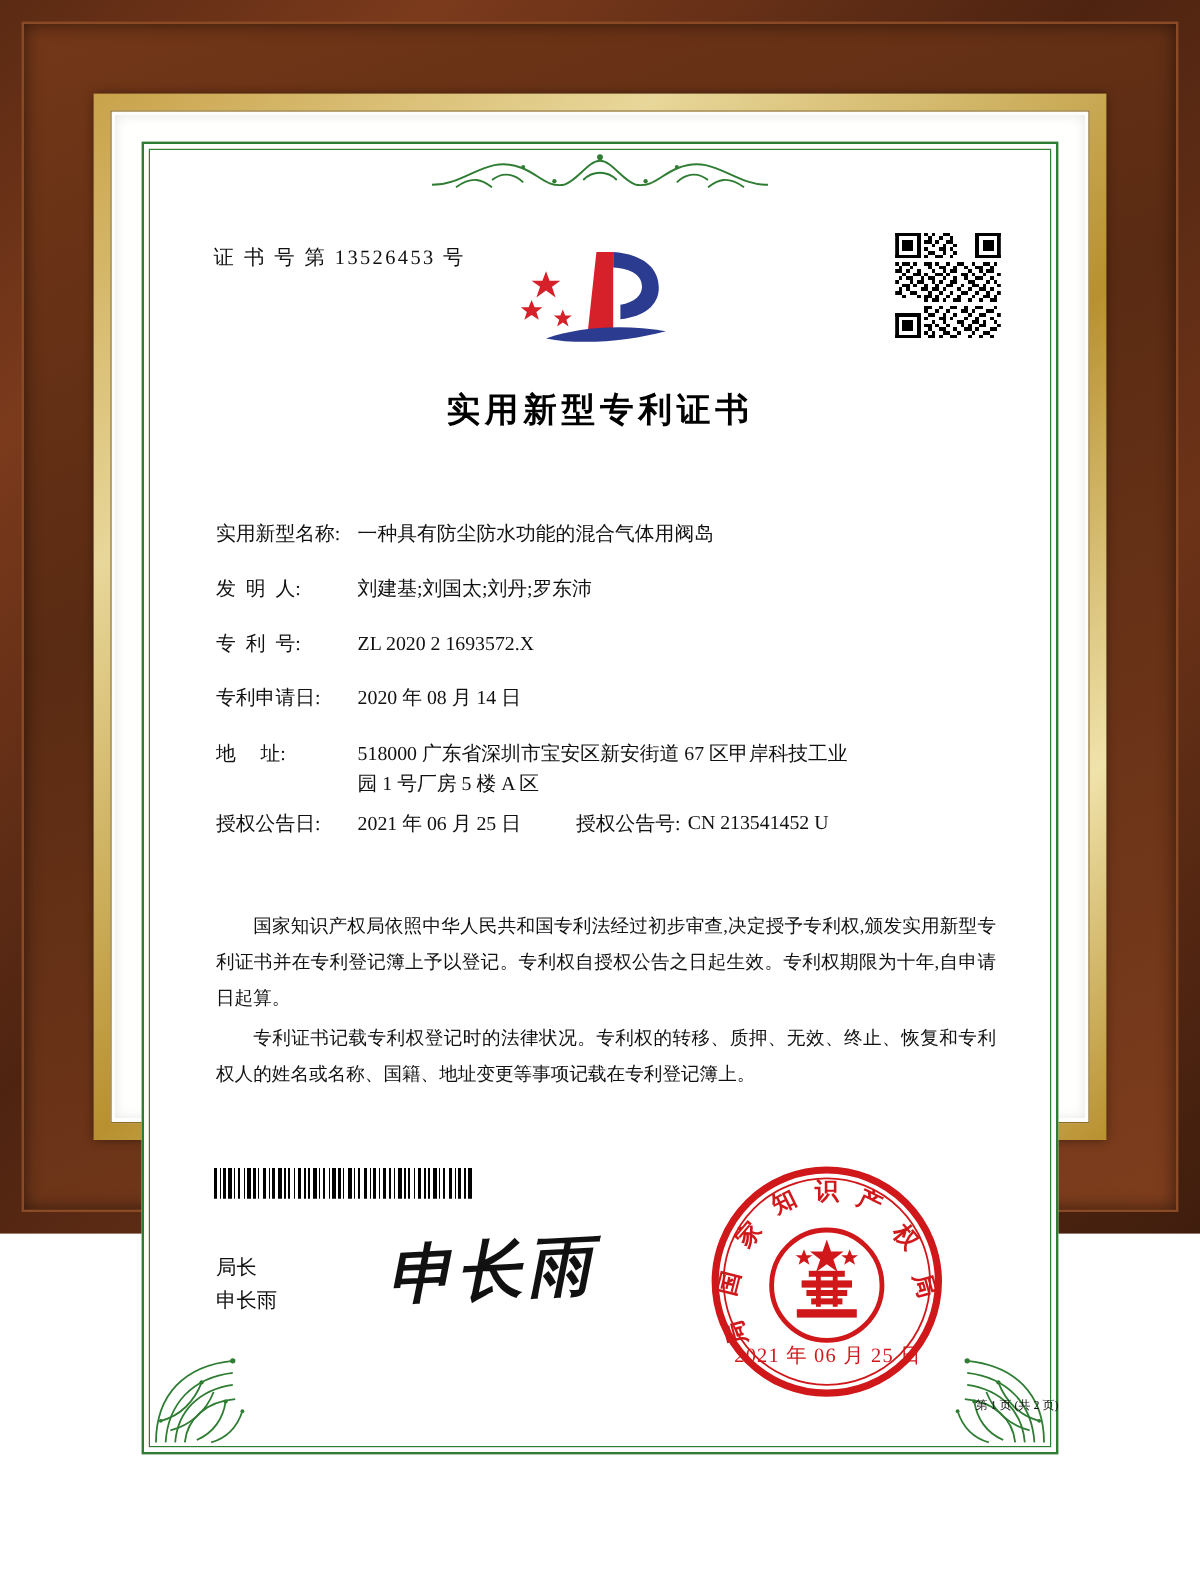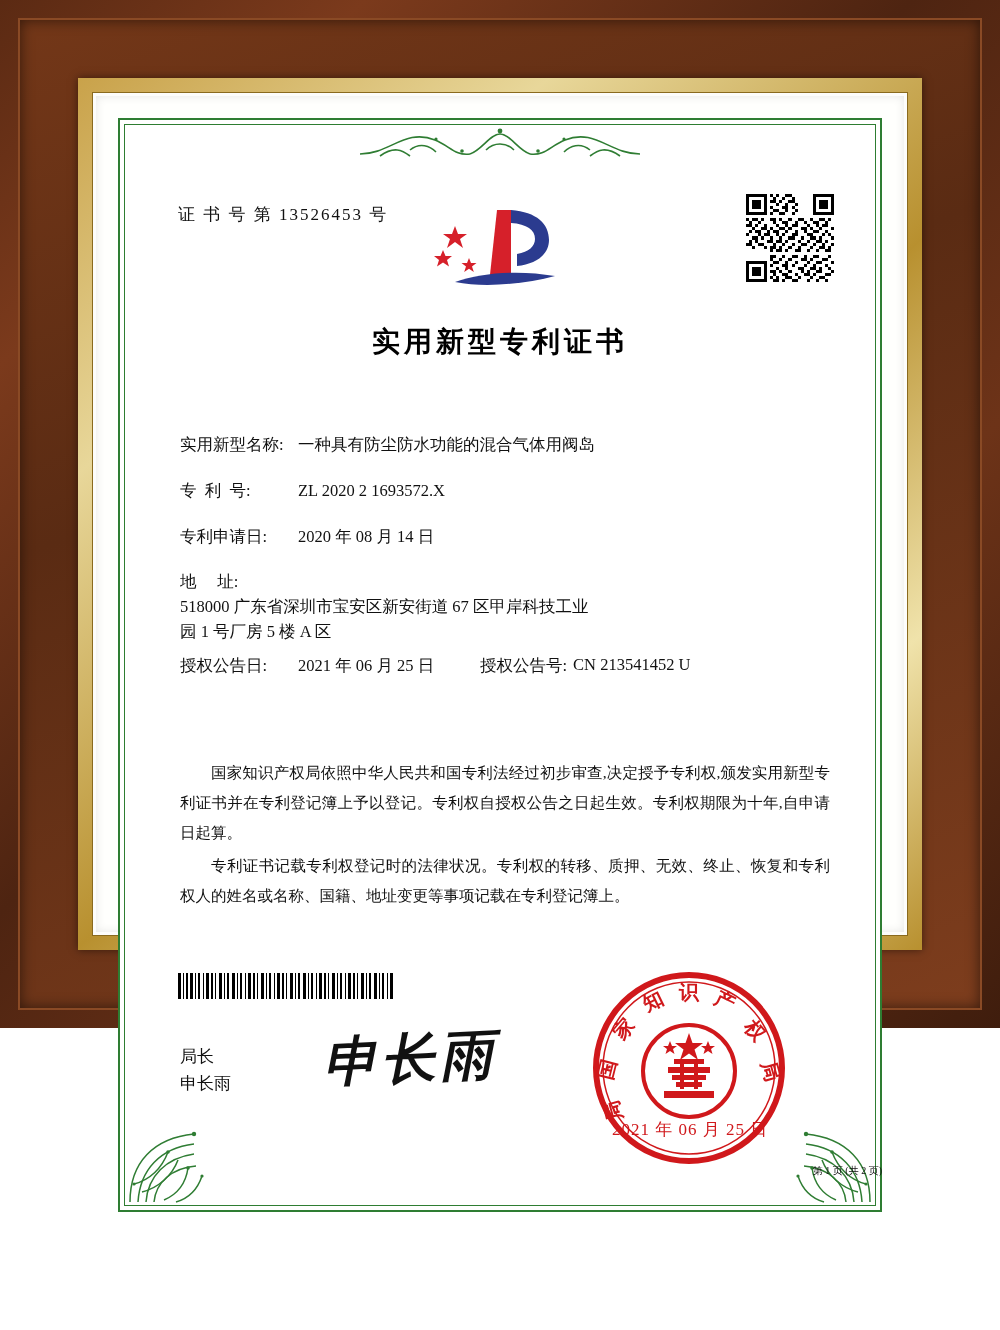--- a/index.html
+++ b/index.html
@@ -393,28 +393,32 @@
       </div>
 
       <div class="title">实用新型专利证书</div>
 
       <div class="fields">
         <div class="row">
           <span class="lbl">实用新型名称:</span>
           <span class="val">一种具有防尘防水功能的混合气体用阀岛</span>
         </div>
         <div class="row">
+          <span class="lbl">发  明  人:</span>
+          <span class="val">刘建基;刘国太;刘丹;罗东沛</span>
+        </div>
+        <div class="row">
           <span class="lbl">专  利  号:</span>
           <span class="val">ZL 2020 2 1693572.X</span>
         </div>
         <div class="row">
           <span class="lbl">专利申请日:</span>
           <span class="val">2020 年 08 月 14 日</span>
         </div>
-        <div class="row" style="margin-bottom:10px;flex-direction:column;">
+        <div class="row" style="margin-bottom:10px;">
           <span class="lbl">地     址:</span>
           <span class="val">
             <span>518000 广东省深圳市宝安区新安街道 67 区甲岸科技工业</span><br>
             <span>园 1 号厂房 5 楼 A 区</span>
           </span>
         </div>
         <div class="row-pub">
           <span class="pub-left">
             <span class="lbl">授权公告日:</span>
             <span>2021 年 06 月 25 日</span>

